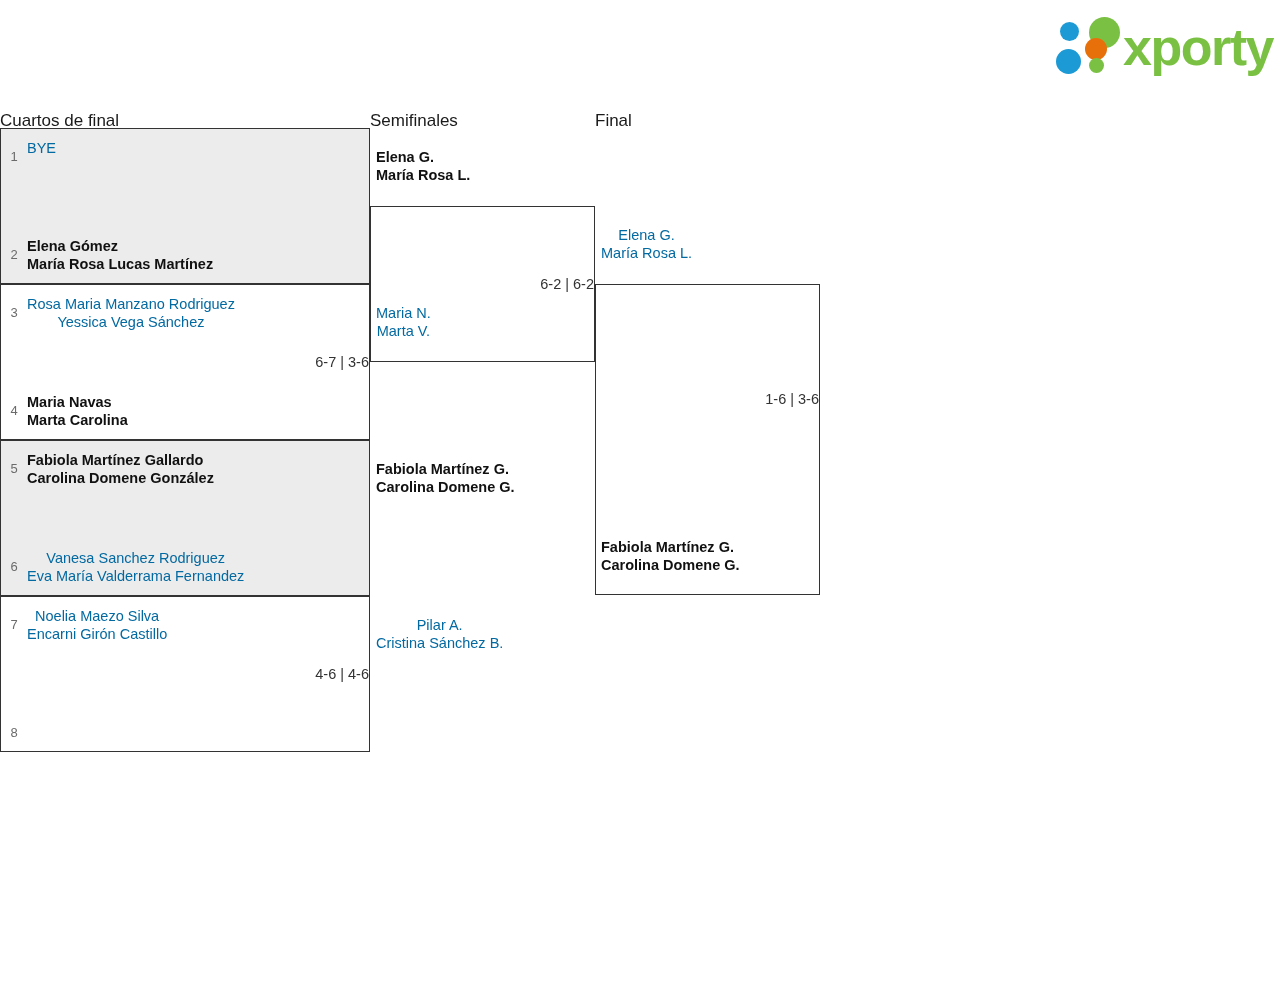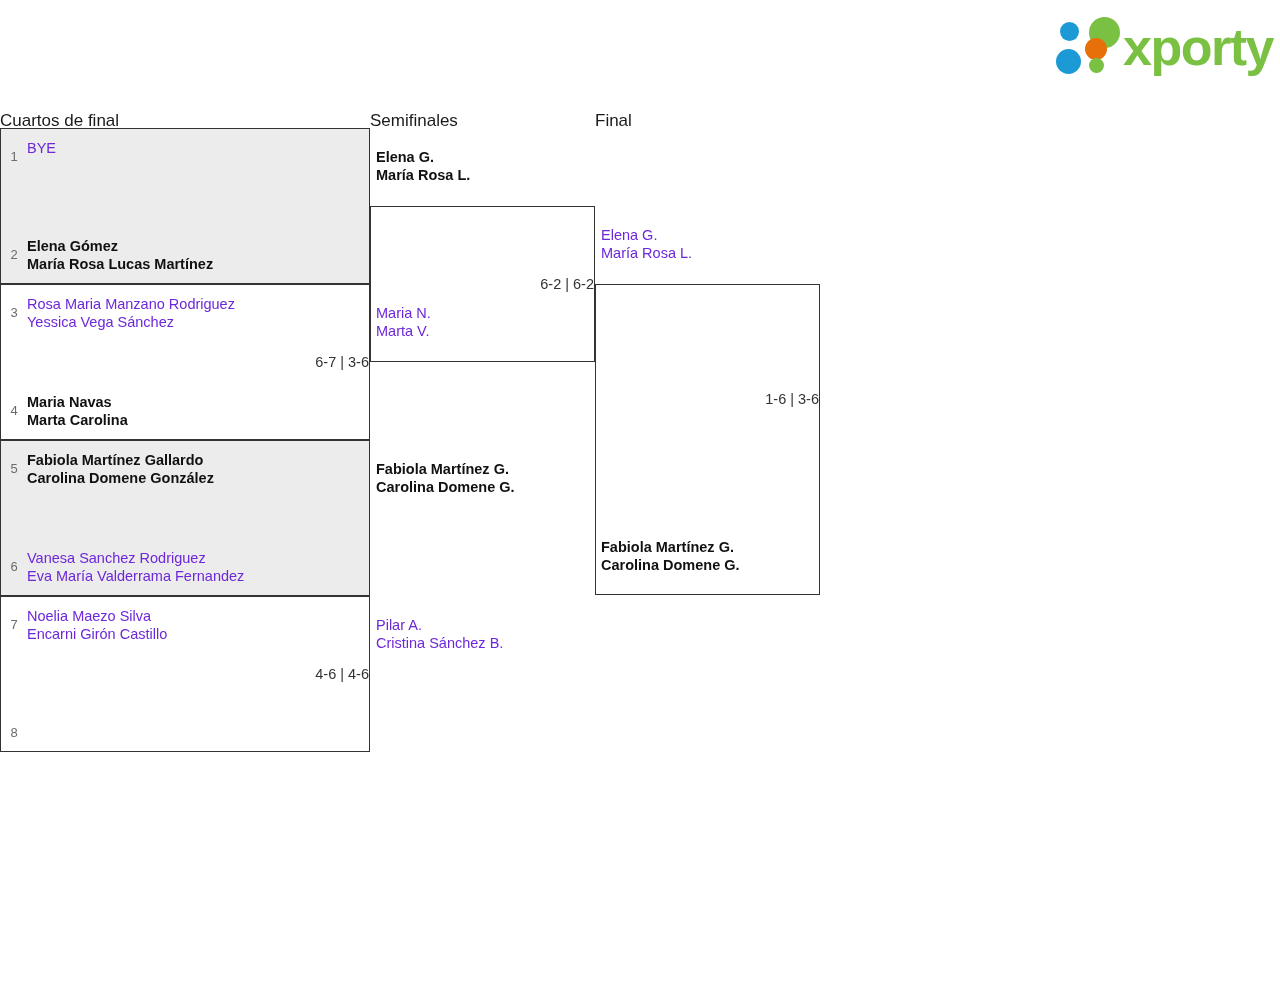--- a/index.html
+++ b/index.html
@@ -101,21 +101,21 @@
     color: #6b6b6b;
     line-height: 17px;
     padding-top: 9px;
   }
   .names {
     font-size: 14.5px;
     line-height: 18px;
     color: #1a1a1a;
     white-space: nowrap;
   }
-  .names.loser { color: #6d28d9; font-weight: 400; }
+  .names.loser { color: #0369a1; font-weight: 400; text-align: center; }
   .names.winner { color: #111111; font-weight: 700; }
   .nm { display: block; }
 
   
   .score {
     position: absolute;
     left: 26px; right: 0;
     top: 50%;
     transform: translateY(-50%);
     text-align: right;

